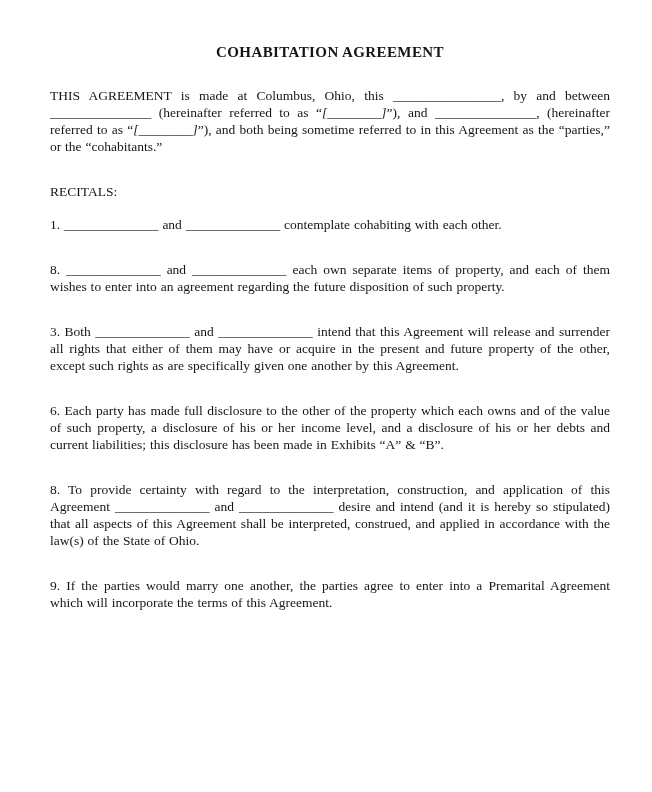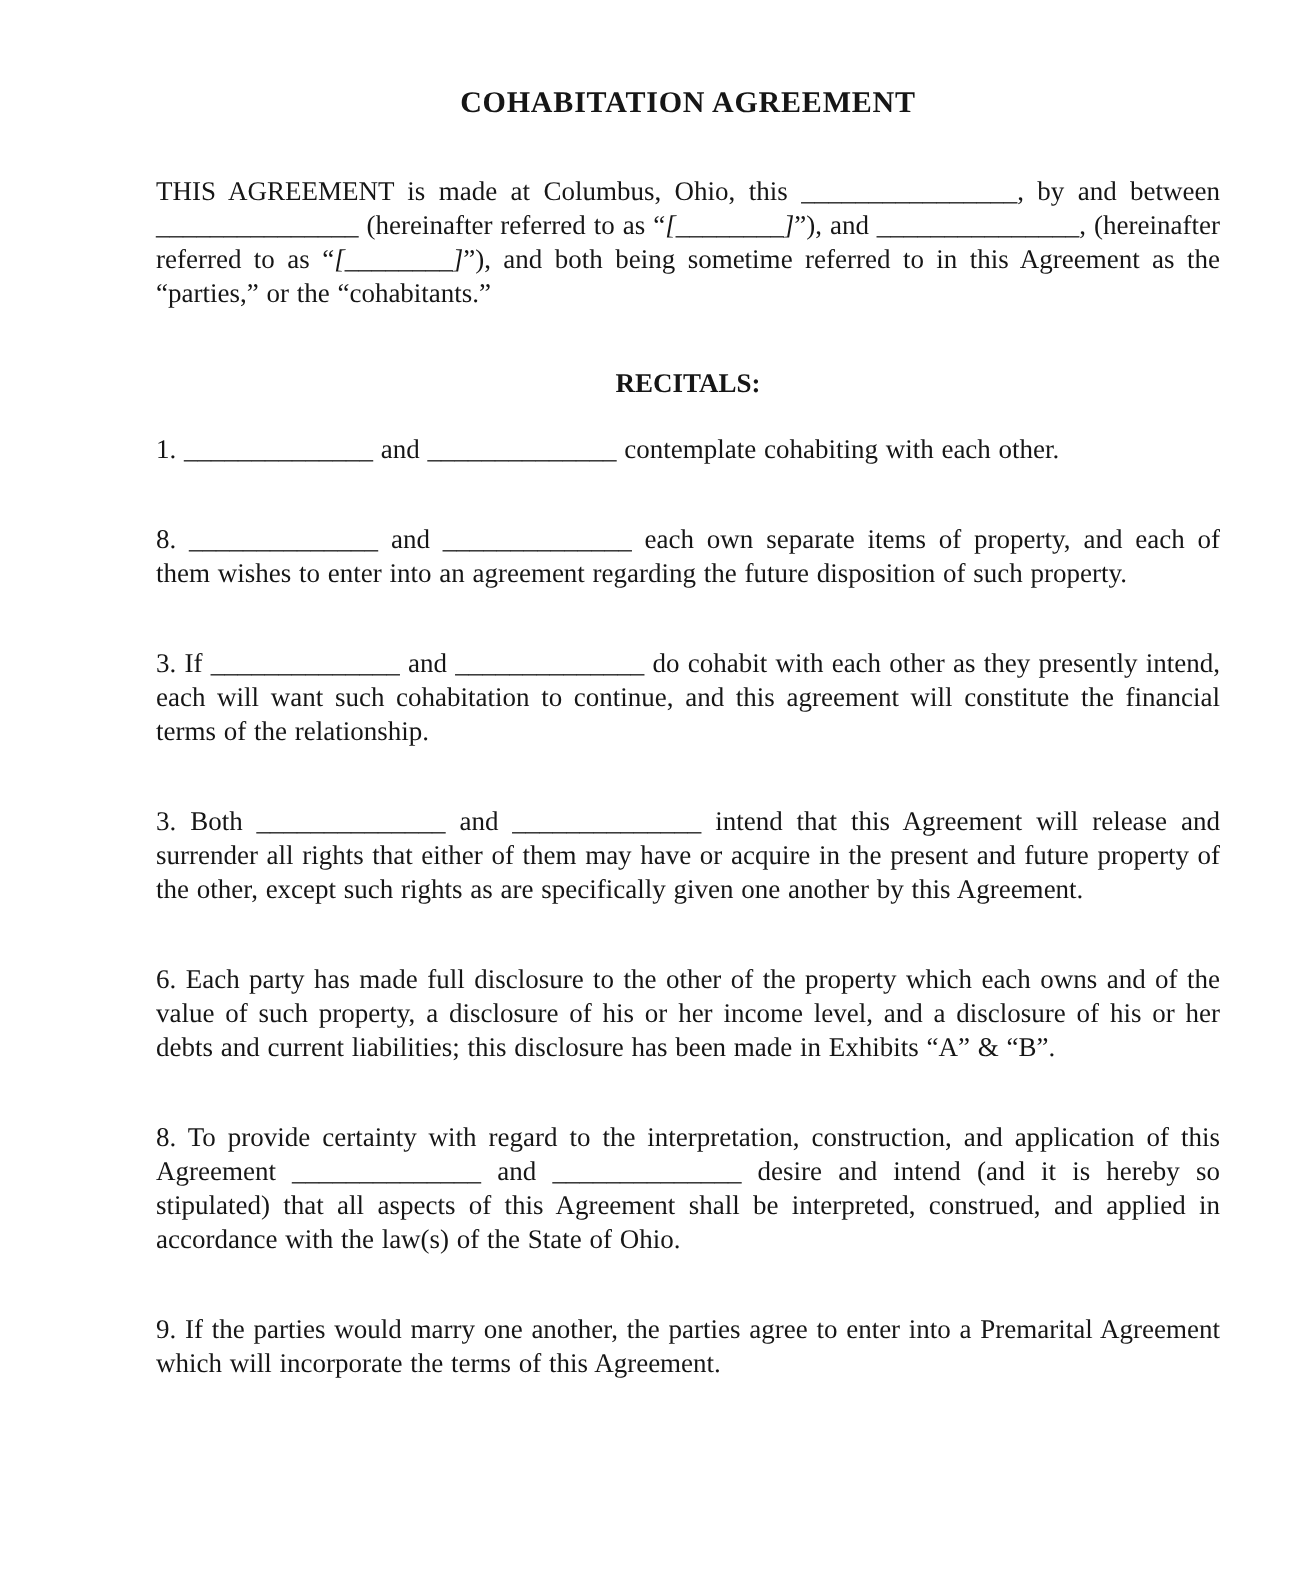--- a/index.html
+++ b/index.html
@@ -10,40 +10,39 @@
   .page {
     position: relative;
     width: 652px;
     height: 792px;
     box-sizing: border-box;
     background: #ffffff;
     color: #161616;
     font-family: "Liberation Serif", "DejaVu Serif", serif;
     font-size: 13.5px;
     line-height: 17px;
-    padding: 42px 42px 0 78px;
+    padding: 42px 42px 0 50px;
     overflow: hidden;
   }
   .doc-title {
     margin: 0 0 25px 0;
     text-align: center;
     font-size: 15px;
     font-weight: bold;
     letter-spacing: 0.4px;
     line-height: 20px;
   }
   .para {
     margin: 16px 0 28px 0;
     text-align: justify;
     word-spacing: 0.5px;
   }
   .recitals-heading {
     margin: 0 0 6px 0;
-    text-align: center;
-    font-weight: bold;
+    text-align: left;
   }
   .preserve-spaces {
     white-space: pre-wrap;
   }
   .blank-italic {
     font-style: italic;
   }
 </style>
 </head>
 <body>
@@ -53,21 +52,20 @@
   <h1 class="doc-title">COHABITATION AGREEMENT</h1>
 
   <p class="para"><span>THIS AGREEMENT is made at Columbus, Ohio, this ________________, by and between _______________ (hereinafter referred to as “</span><i class="blank-italic">[________]</i><span>”), and _______________, (hereinafter referred to as “</span><i class="blank-italic">[________]</i><span>”), and both being sometime referred to in this Agreement as the “parties,” or the “cohabitants.”</span></p>
 
   <p class="recitals-heading">RECITALS:</p>
 
   <p class="para">1. ______________ and ______________ contemplate cohabiting with each other.</p>
 
   <p class="para">8. ______________ and ______________ each own separate items of property, and each of them wishes to enter into an agreement regarding the future disposition of such property.</p>
 
-  <p class="para">3. If ______________ and ______________ do cohabit with each other as they presently intend, each will want such cohabitation to continue, and this agreement will constitute the financial terms of the relationship.</p>
 
   <p class="para">3. Both ______________ and ______________ intend that this Agreement will release and surrender all rights that either of them may have or acquire in the present and future property of the other, except such rights as are specifically given one another by this Agreement.</p>
 
 
   <p class="para">6. Each party has made full disclosure to the other of the property which each owns and of the value of such property, a disclosure of his or her income level, and a disclosure of his or her debts and current liabilities; this disclosure has been made in Exhibits “A” &amp; “B”.</p>
 
 
   <p class="para">8. To provide certainty with regard to the interpretation, construction, and application of this Agreement ______________ and ______________ desire and intend (and it is hereby so stipulated) that all aspects of this Agreement shall be interpreted, construed, and applied in accordance with the law(s) of the State of Ohio.</p>
 
   <p class="para">9. If the parties would marry one another, the parties agree to enter into a Premarital Agreement which will incorporate the terms of this Agreement.</p>

